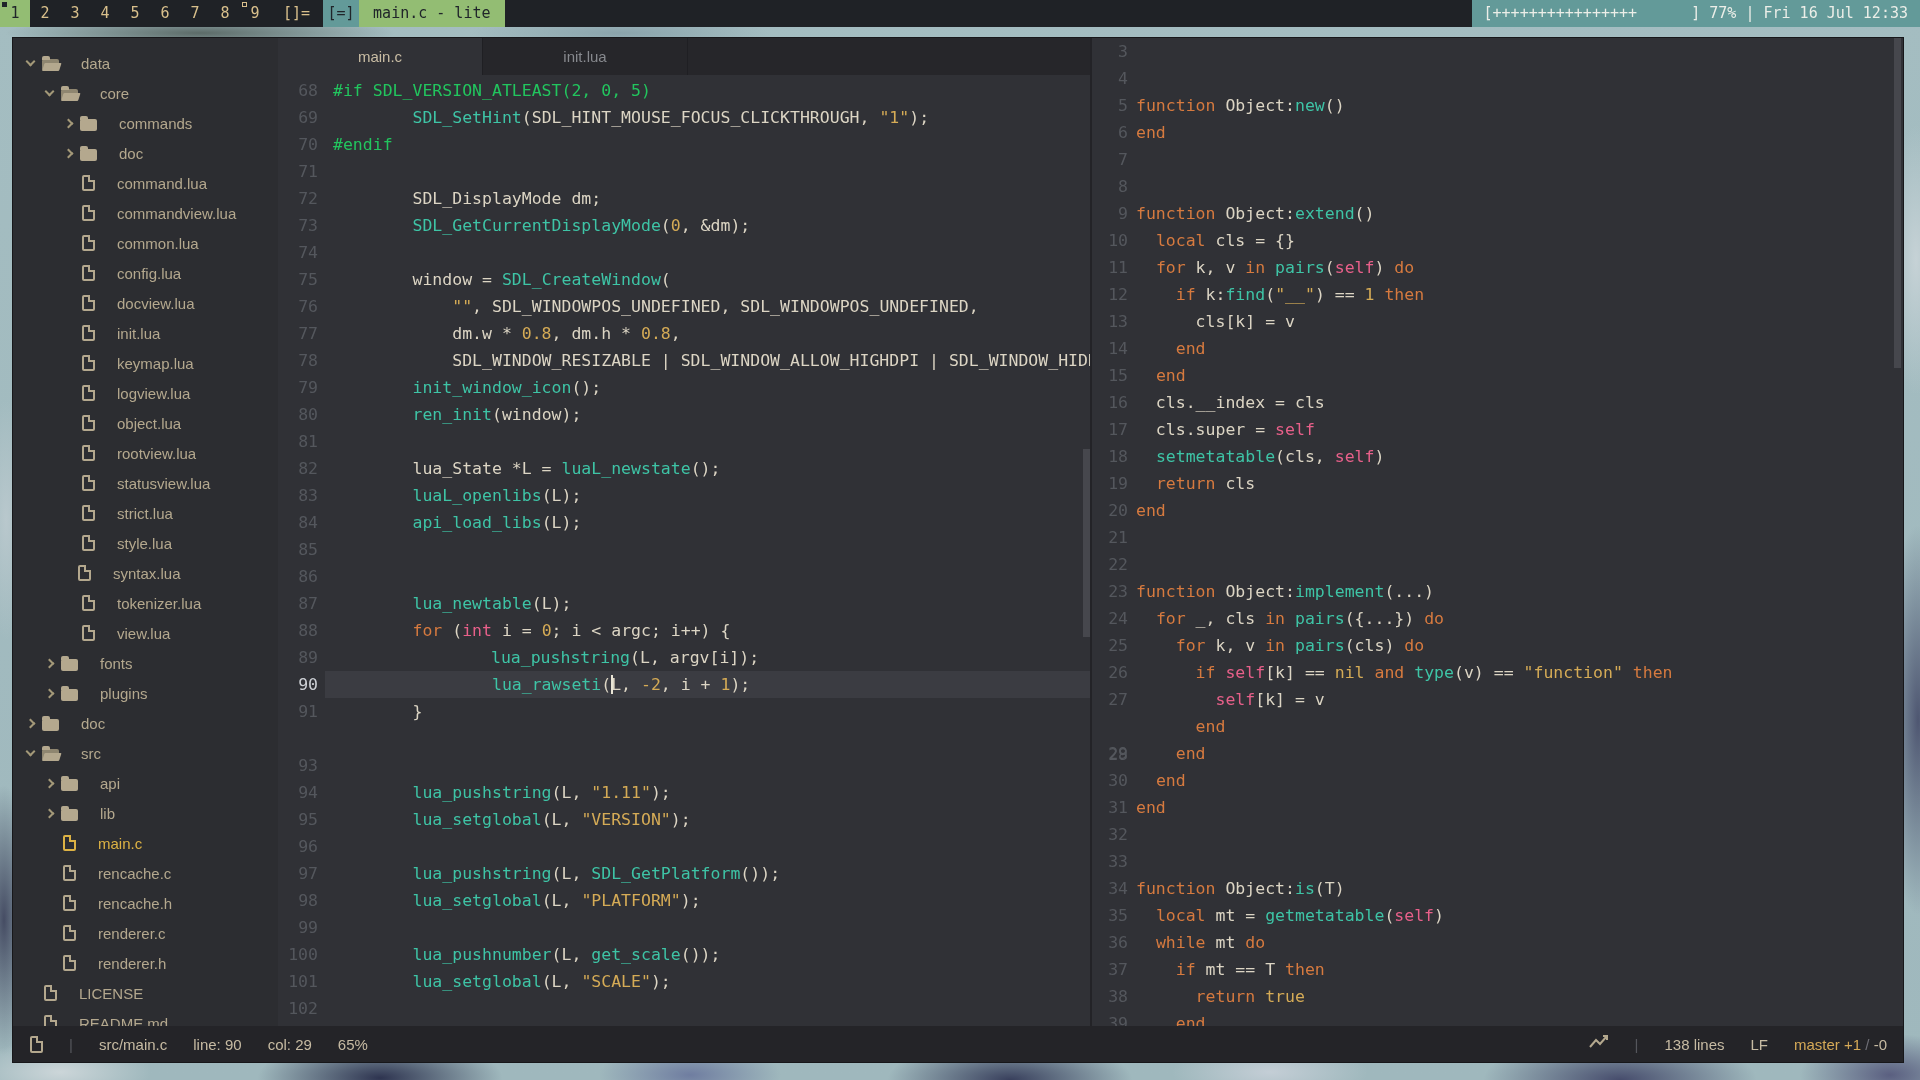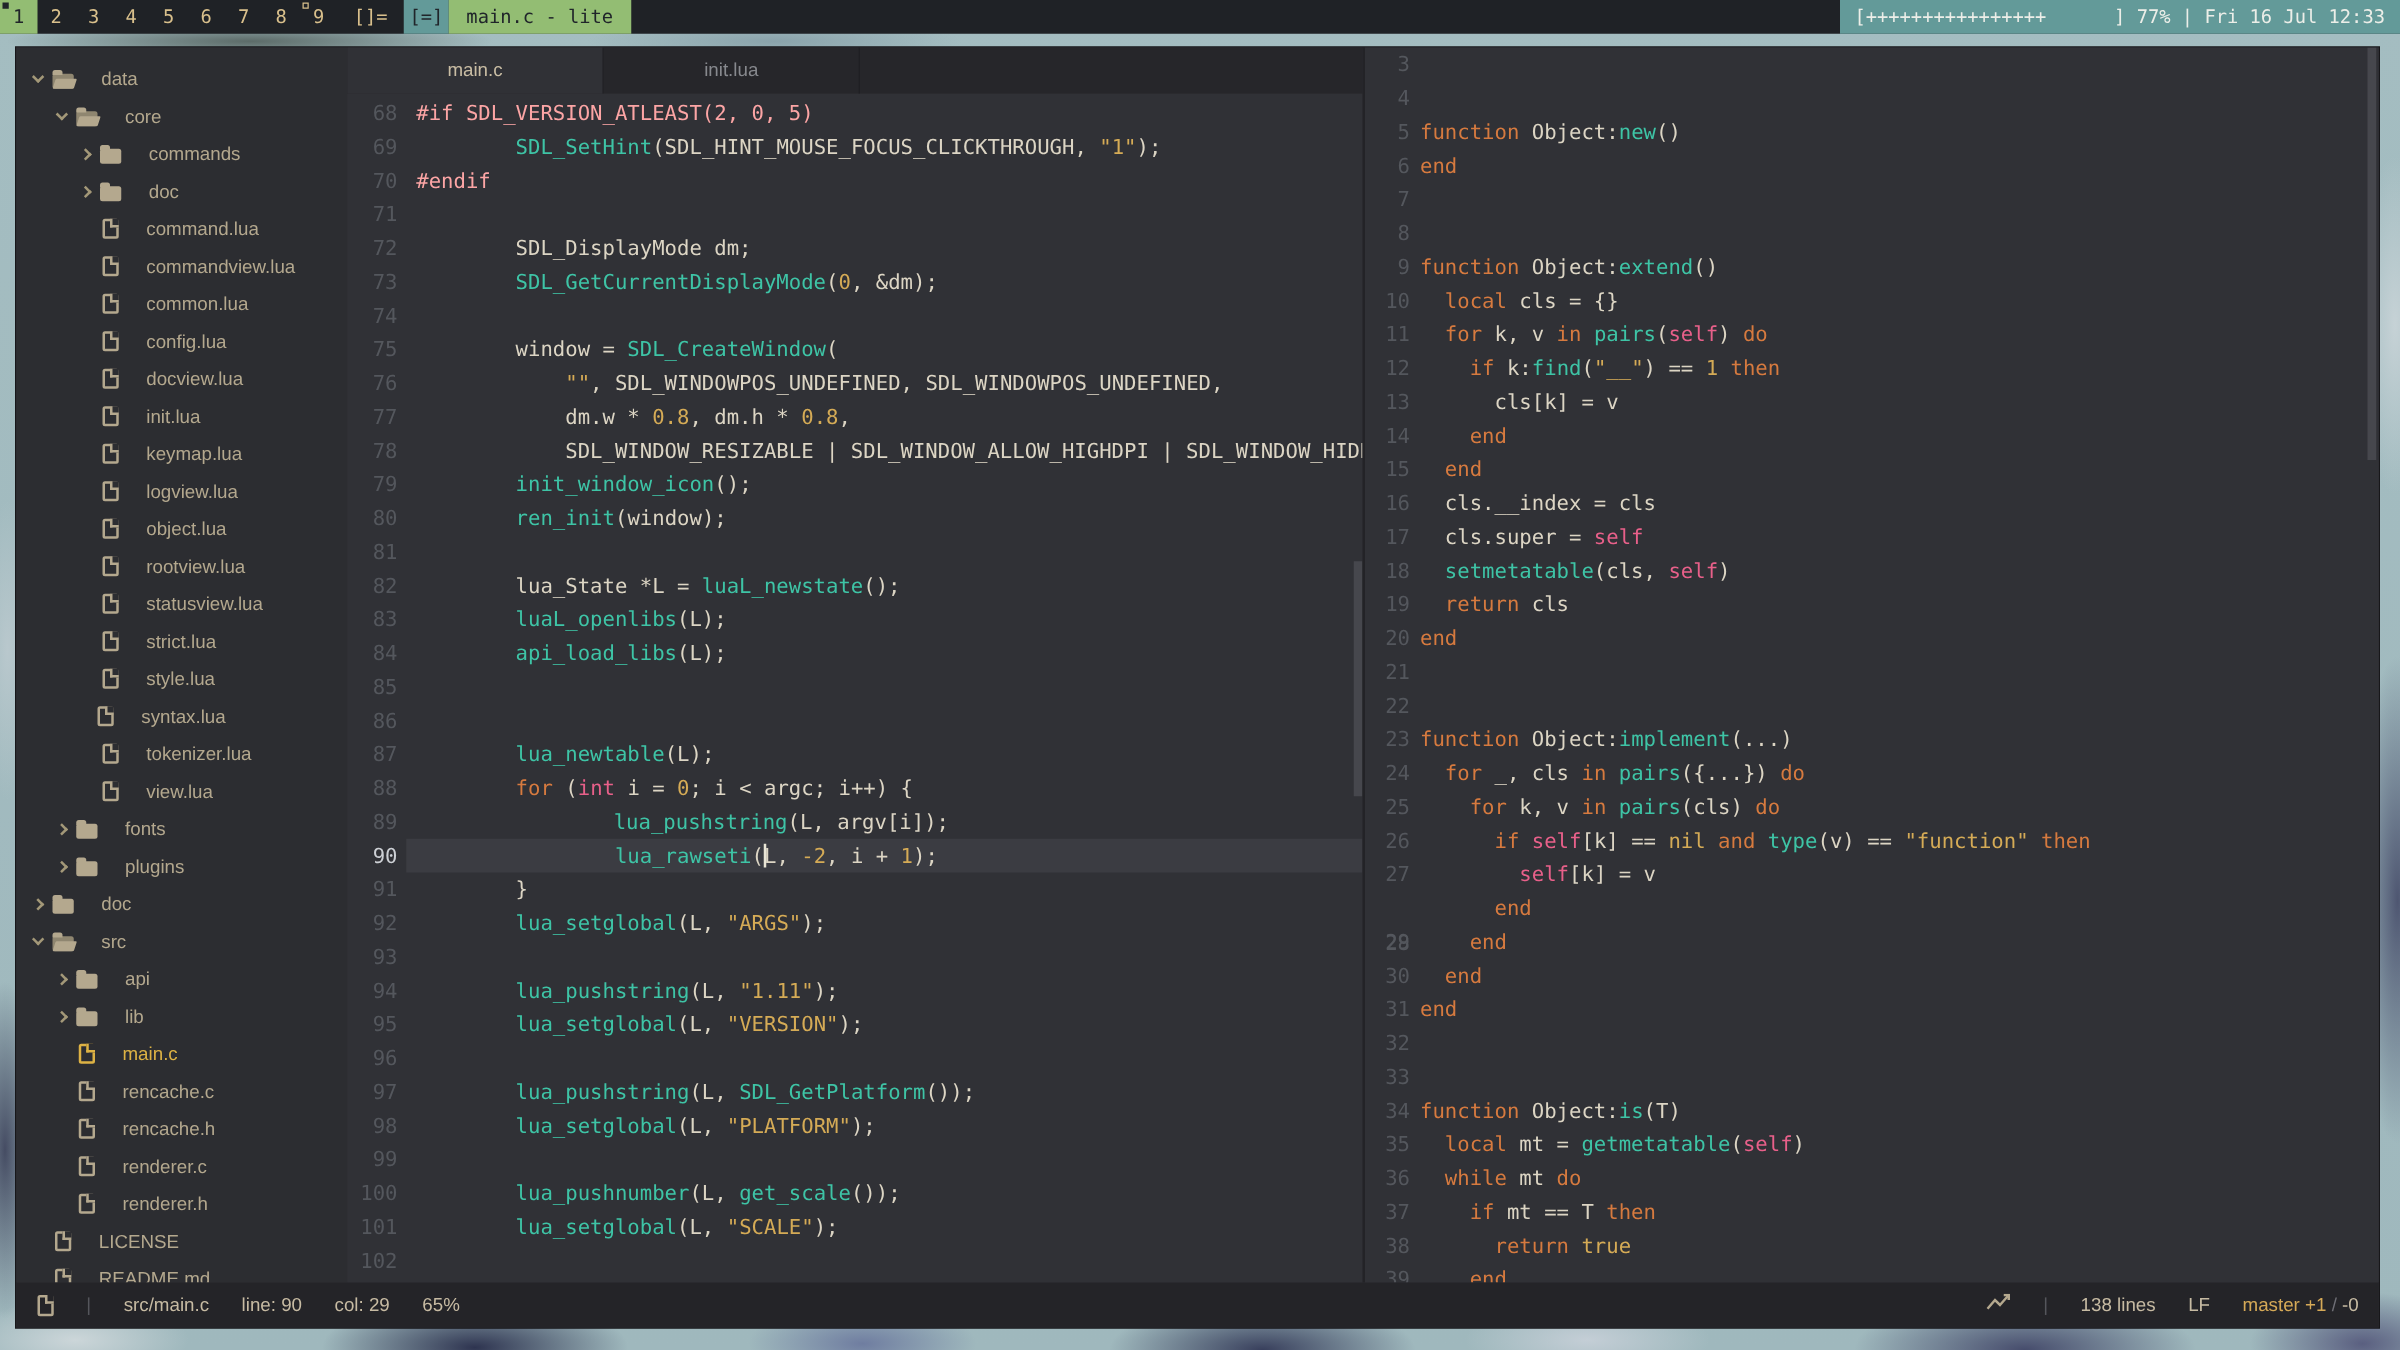--- a/index.html
+++ b/index.html
@@ -85,21 +85,21 @@
   .pane { position:absolute; overflow:hidden; background:#303136;
     font-family:"DejaVu Sans Mono", monospace; font-size:16.5px; }
   #mainPane  { left:265px; top:37px; width:812px; height:951px; }
   #rightPane { left:1079px; top:0; width:811px; height:988px; }
   .vdivider { position:absolute; left:1077px; top:0; width:2px; height:988px; background:#232327; }
   .crow { position:absolute; left:0; right:0; height:27px; line-height:27px; white-space:pre; }
   .lnum { position:absolute; left:0; top:0; text-align:right; color:#54575d; }
   .lnum.cur { color:#cdd0d5; }
   .ctext { position:absolute; top:0; white-space:pre; }
   .tok-n { color:#dcd5c4; } .tok-k { color:#d67a3f; } .tok-k2 { color:#e8608a; }
-  .tok-f { color:#3ec4a6; } .tok-s { color:#d5ab56; } .tok-c { color:#fca5a5; }
+  .tok-f { color:#3ec4a6; } .tok-s { color:#d5ab56; } .tok-c { color:#22c55e; }
   .hl-line { position:absolute; left:47px; right:0; height:27px; background:#3b3c42; }
   .caret { position:absolute; width:2px; height:19px; background:#e9e5d6; }
   .sthumb { position:absolute; width:7px; background:#46474d; }
 
   
   .statusbar { position:absolute; left:0; top:988px; width:1890px; height:36px;
     background:#242428; display:flex; align-items:center; font-size:15px; color:#c7bba3; z-index:5; }
   .sb-left { display:flex; align-items:center; gap:26px; padding-left:17px; }
   .sb-right { margin-left:auto; display:flex; align-items:center; gap:26px; padding-right:16px; }
   .sb-sep { color:#55565c; }
@@ -327,21 +327,20 @@
         <div class="crow" style="top: 380px;"><span class="lnum" style="width: 40px;">82</span><span class="ctext" style="left: 55px;"><span class="tok-n">        lua_State *L = </span><span class="tok-f">luaL_newstate</span><span class="tok-n">();</span></span></div>
         <div class="crow" style="top: 407px;"><span class="lnum" style="width: 40px;">83</span><span class="ctext" style="left: 55px;"><span class="tok-n">        </span><span class="tok-f">luaL_openlibs</span><span class="tok-n">(L);</span></span></div>
         <div class="crow" style="top: 434px;"><span class="lnum" style="width: 40px;">84</span><span class="ctext" style="left: 55px;"><span class="tok-n">        </span><span class="tok-f">api_load_libs</span><span class="tok-n">(L);</span></span></div>
         <div class="crow" style="top: 461px;"><span class="lnum" style="width: 40px;">85</span><span class="ctext" style="left: 55px;"></span></div>
         <div class="crow" style="top: 488px;"><span class="lnum" style="width: 40px;">86</span><span class="ctext" style="left: 55px;"></span></div>
         <div class="crow" style="top: 515px;"><span class="lnum" style="width: 40px;">87</span><span class="ctext" style="left: 55px;"><span class="tok-n">        </span><span class="tok-f">lua_newtable</span><span class="tok-n">(L);</span></span></div>
         <div class="crow" style="top: 542px;"><span class="lnum" style="width: 40px;">88</span><span class="ctext" style="left: 55px;"><span class="tok-n">        </span><span class="tok-k">for</span><span class="tok-n"> (</span><span class="tok-k2">int</span><span class="tok-n"> i = </span><span class="tok-s">0</span><span class="tok-n">; i &lt; argc; i++) {</span></span></div>
         <div class="crow" style="top: 569px;"><span class="lnum" style="width: 40px;">89</span><span class="ctext" style="left: 54px;"><span class="tok-n">                </span><span class="tok-f">lua_pushstring</span><span class="tok-n">(L, argv[i]);</span></span></div>
         <div class="crow" style="top: 596px;"><span class="lnum cur" style="width: 40px;">90</span><span class="ctext" style="left: 55px;"><span class="tok-n">                </span><span class="tok-f">lua_rawseti</span><span class="tok-n">(L, </span><span class="tok-s">-2</span><span class="tok-n">, i + </span><span class="tok-s">1</span><span class="tok-n">);</span></span></div>
         <div class="crow" style="top: 623px;"><span class="lnum" style="width: 40px;">91</span><span class="ctext" style="left: 55px;"><span class="tok-n">        }</span></span></div>
-        <div class="crow" style="top: 650px;"><span class="lnum" style="width: 40px;">92</span><span class="ctext" style="left: 55px;"><span class="tok-n">        </span><span class="tok-f">lua_setglobal</span><span class="tok-n">(L, </span><span class="tok-s">"ARGS"</span><span class="tok-n">);</span></span></div>
         <div class="crow" style="top: 677px;"><span class="lnum" style="width: 40px;">93</span><span class="ctext" style="left: 55px;"></span></div>
         <div class="crow" style="top: 704px;"><span class="lnum" style="width: 40px;">94</span><span class="ctext" style="left: 55px;"><span class="tok-n">        </span><span class="tok-f">lua_pushstring</span><span class="tok-n">(L, </span><span class="tok-s">"1.11"</span><span class="tok-n">);</span></span></div>
         <div class="crow" style="top: 731px;"><span class="lnum" style="width: 40px;">95</span><span class="ctext" style="left: 55px;"><span class="tok-n">        </span><span class="tok-f">lua_setglobal</span><span class="tok-n">(L, </span><span class="tok-s">"VERSION"</span><span class="tok-n">);</span></span></div>
         <div class="crow" style="top: 758px;"><span class="lnum" style="width: 40px;">96</span><span class="ctext" style="left: 55px;"></span></div>
         <div class="crow" style="top: 785px;"><span class="lnum" style="width: 40px;">97</span><span class="ctext" style="left: 55px;"><span class="tok-n">        </span><span class="tok-f">lua_pushstring</span><span class="tok-n">(L, </span><span class="tok-f">SDL_GetPlatform</span><span class="tok-n">());</span></span></div>
         <div class="crow" style="top: 812px;"><span class="lnum" style="width: 40px;">98</span><span class="ctext" style="left: 55px;"><span class="tok-n">        </span><span class="tok-f">lua_setglobal</span><span class="tok-n">(L, </span><span class="tok-s">"PLATFORM"</span><span class="tok-n">);</span></span></div>
         <div class="crow" style="top: 839px;"><span class="lnum" style="width: 40px;">99</span><span class="ctext" style="left: 55px;"></span></div>
         <div class="crow" style="top: 866px;"><span class="lnum" style="width: 40px;">100</span><span class="ctext" style="left: 55px;"><span class="tok-n">        </span><span class="tok-f">lua_pushnumber</span><span class="tok-n">(L, </span><span class="tok-f">get_scale</span><span class="tok-n">());</span></span></div>
         <div class="crow" style="top: 893px;"><span class="lnum" style="width: 40px;">101</span><span class="ctext" style="left: 55px;"><span class="tok-n">        </span><span class="tok-f">lua_setglobal</span><span class="tok-n">(L, </span><span class="tok-s">"SCALE"</span><span class="tok-n">);</span></span></div>
         <div class="crow" style="top: 920px;"><span class="lnum" style="width: 40px;">102</span><span class="ctext" style="left: 55px;"></span></div>

